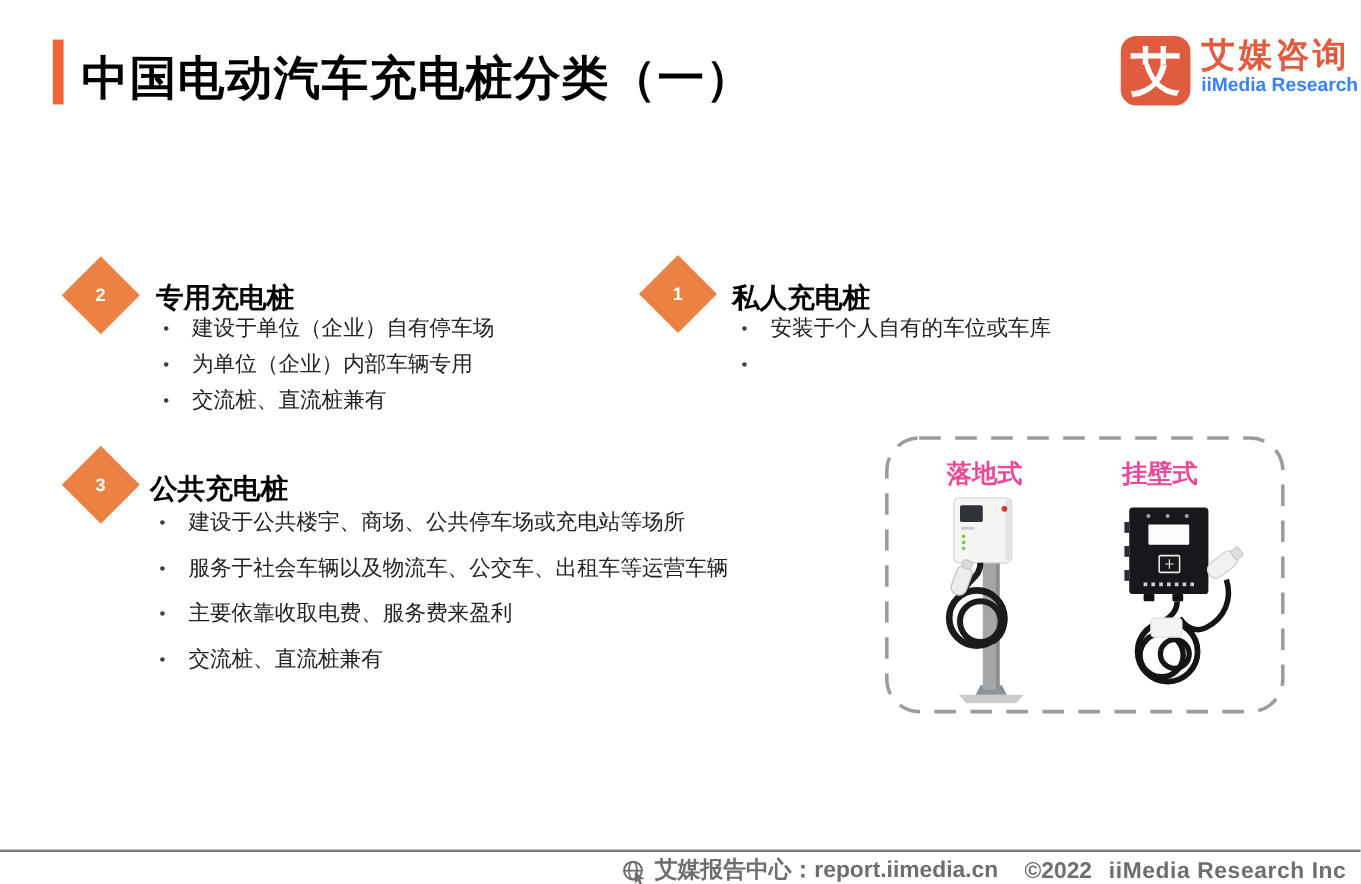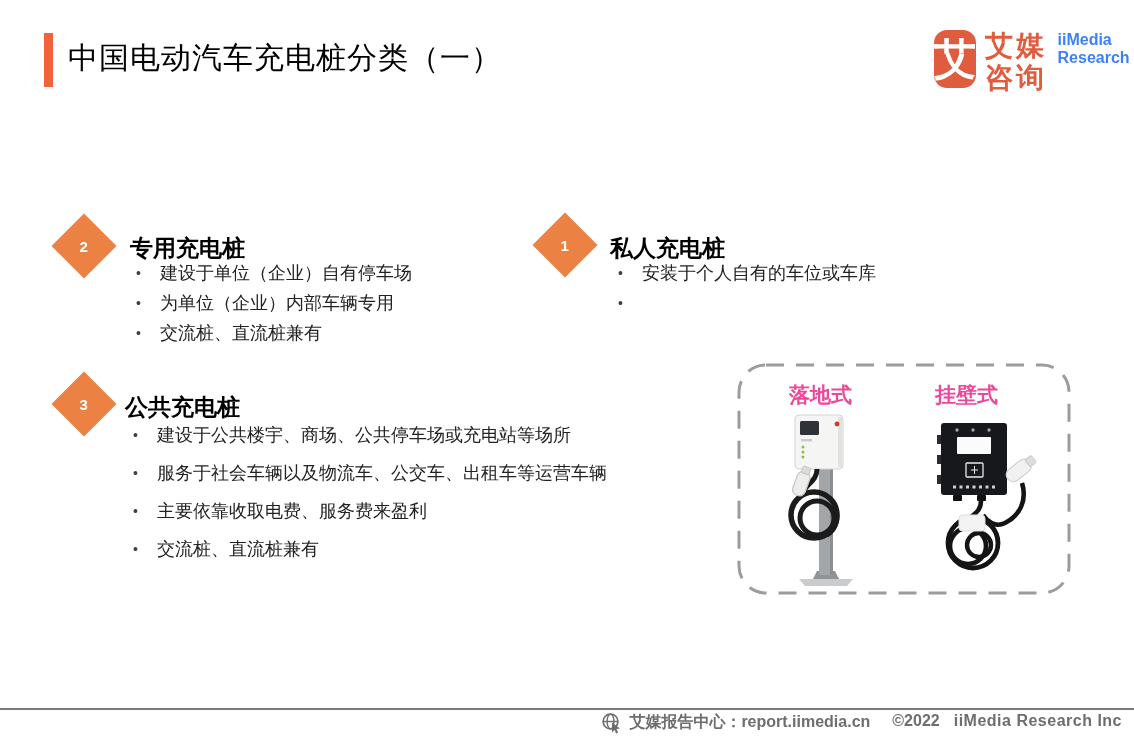--- a/index.html
+++ b/index.html
@@ -3,25 +3,25 @@
 <meta charset="utf-8">
 <style>
   html,body{margin:0;padding:0;background:#e8e8e8;}
   .slide{
     position:relative;width:1134px;height:737px;background:#ffffff;
     font-family:"Liberation Sans","DejaVu Sans",sans-serif;overflow:hidden;
     margin:0 auto;color:#1a1a1a;
   }
   
   .title-bar{position:absolute;left:44px;top:33px;width:9px;height:54px;background:#F2633C;}
-  .page-title{position:absolute;left:68px;top:38px;font-size:30px;font-weight:normal;color:#000;letter-spacing:1px;}
+  .page-title{position:absolute;left:68px;top:38px;font-size:39px;font-weight:bold;color:#000;letter-spacing:1px;}
   .logo{position:absolute;left:934px;top:30px;display:flex;align-items:flex-start;}
   .logo-icon{width:58px;height:58px;border-radius:13px;background:#E05C3E;color:#fff;
     display:flex;align-items:center;justify-content:center;font-size:42px;font-weight:bold;line-height:1;}
-  .logo-text{margin-left:9px;display:flex;}
+  .logo-text{margin-left:9px;display:flex;flex-direction:column;}
   .logo-cn{font-size:28px;font-weight:bold;color:#E05C3E;letter-spacing:3px;line-height:1.15;}
   .logo-en{font-size:16px;font-weight:bold;color:#3b82f6;margin-top:1px;}
   
   .diamond{position:absolute;width:46px;height:46px;background:#EC8144;transform:rotate(45deg);
     display:flex;align-items:center;justify-content:center;}
   .diamond span{transform:rotate(-45deg);color:#fff;font-size:15px;font-weight:bold;}
   .sec-title{position:absolute;font-size:23px;font-weight:bold;color:#000;}
   .bullets{position:absolute;list-style:none;margin:0;padding:0;}
   .bullets li{display:flex;align-items:flex-start;font-size:18px;color:#222;}
   .bullets .dot{width:24px;flex:0 0 24px;color:#404040;font-size:14px;line-height:inherit;}
@@ -31,22 +31,22 @@
   .panel{position:absolute;left:737px;top:363px;width:334px;height:232px;}
   .panel-border{position:absolute;left:0;top:0;}
   .panel-label{position:absolute;font-size:21px;font-weight:bold;color:#ec4899;}
   .label-floor{left:52px;top:18px;}
   .label-wall{left:198px;top:18px;}
   .charger{position:absolute;}
   .charger-floor{left:46px;top:48px;}
   .charger-wall{left:184px;top:52px;}
   
   .footer-line{position:absolute;left:0;top:708px;width:1134px;height:2px;background:#7a7a7a;}
-  .footer{position:absolute;right:12px;top:712px;display:flex;align-items:flex-start;
-    color:#6e6e6e;font-size:16px;font-weight:600;white-space:nowrap;}
+  .footer{position:absolute;right:12px;top:712px;display:flex;align-items:flex-end;
+    color:#6e6e6e;font-size:19px;font-weight:600;white-space:nowrap;}
   .footer .globe{margin-right:7px;display:flex;}
   .footer .copyright{margin-left:22px;}
   .footer .company{margin-left:14px;letter-spacing:0.5px;}
 </style>
 </head>
 <body>
 
 <div class="slide">
 
   <div class="title-bar"></div>

